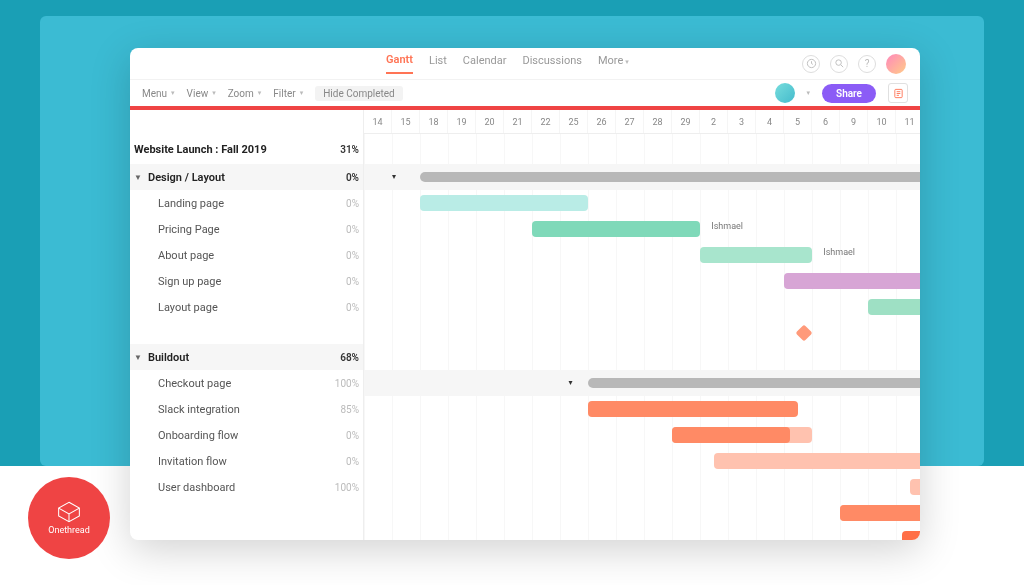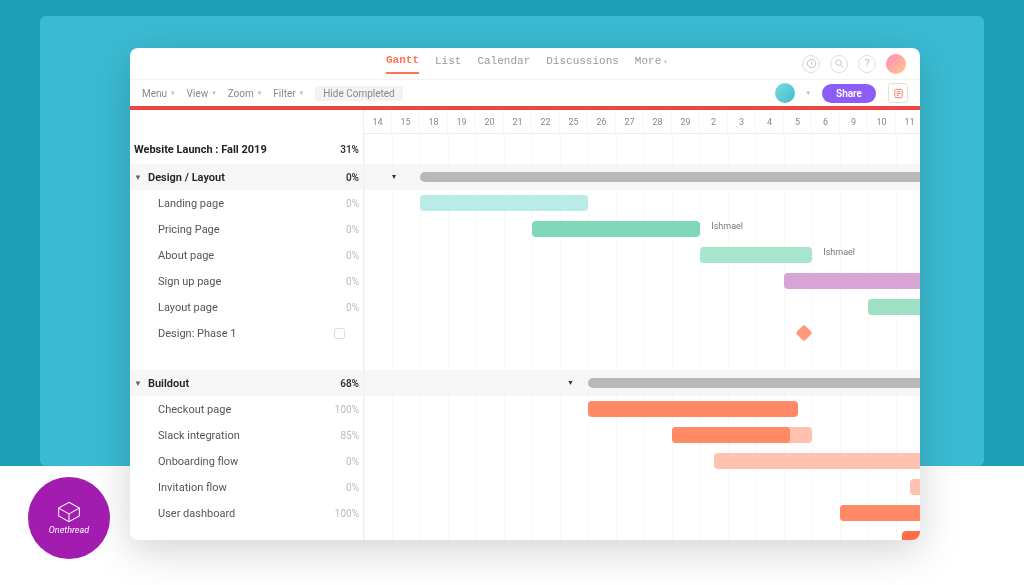--- a/index.html
+++ b/index.html
@@ -1,26 +1,26 @@
 <!DOCTYPE html>
 <html><head>
 <meta charset="utf-8">
 <style>
   * { box-sizing: border-box; margin: 0; padding: 0; }
   html, body { width: 1024px; height: 585px; font-family: -apple-system, BlinkMacSystemFont, "Segoe UI", Roboto, sans-serif; background: #fff; }
   .outer-teal { background:#1a9fb5; width:1024px; height:585px; position:relative; }
   .inner-teal { background:#3bbbd3; position:absolute; left:40px; top:16px; right:40px; height:450px; border-radius:6px; }
   .app-window { position:absolute; left:130px; top:48px; width:790px; height:492px; background:#fff; border-radius:8px; box-shadow:0 10px 40px rgba(0,0,0,0.18); overflow:hidden; }
   .white-footer { position:absolute; left:0; right:0; top:466px; height:119px; background:#fff; }
-  .logo-badge { position:absolute; left:28px; bottom:26px; width:82px; height:82px; border-radius:50%; background:#a21caf; color:#fff; display:flex; flex-direction:column; align-items:center; justify-content:center; font-size:9px;font-style:italic; }
+  .logo-badge { position:absolute; left:28px; bottom:26px; width:82px; height:82px; border-radius:50%; background:#ef4444; color:#fff; display:flex; flex-direction:column; align-items:center; justify-content:center; font-size:9px; }
   .logo-badge svg { margin-bottom:2px; }
 
   
   .topnav { height:32px; display:flex; align-items:center; padding:0 14px; font-size:11px; color:#999; border-bottom:1px solid #f2f2f2; }
-  .topnav .tabs { margin-left:242px; display:flex; gap:16px; align-items:center;font-family:Liberation Mono, monospace; }
+  .topnav .tabs { margin-left:242px; display:flex; gap:16px; align-items:center; }
   .topnav .tabs span { cursor:pointer; padding-bottom:6px; }
   .topnav .tabs span.active { color:#ff7455; border-bottom:2px solid #ff7455; font-weight:600; }
   .topnav .right-icons { margin-left:auto; display:flex; gap:10px; align-items:center; }
   .topnav .circle-icon { width:18px; height:18px; border-radius:50%; border:1px solid #ddd; display:flex; align-items:center; justify-content:center; color:#bbb; font-size:10px; }
   .topnav .avatar-small { width:20px; height:20px; border-radius:50%; background:linear-gradient(135deg,#f8b,#fc8); }
 
   
   .toolbar { height:30px; display:flex; align-items:center; padding:0 12px; font-size:10px; color:#888; border-bottom:4px solid #ef4444; gap:12px; }
   .toolbar .tb-item { cursor:pointer; display:flex; align-items:center; gap:2px; }
   .toolbar .hide-completed { background:#f3f3f3; padding:2px 8px; border-radius:3px; color:#888; }
@@ -141,24 +141,20 @@
               <span>About page</span>
               <span class="pct">0%</span>
             </div>
             <div class="side-row task">
               <span>Sign up page</span>
               <span class="pct">0%</span>
             </div>
             <div class="side-row task">
               <span>Layout page</span>
               <span class="pct">0%</span>
-            </div>
-            <div class="side-row task">
-              <span>Design: Phase 1</span>
-              <span class="chk"></span>
             </div>
             <div class="side-row" style="height: 24px;"></div>
             <div class="side-row group">
               <span class="caret">▼</span>
               <span>Buildout</span>
               <span class="pct">68%</span>
             </div>
             <div class="side-row task">
               <span>Checkout page</span>
               <span class="pct">100%</span>

